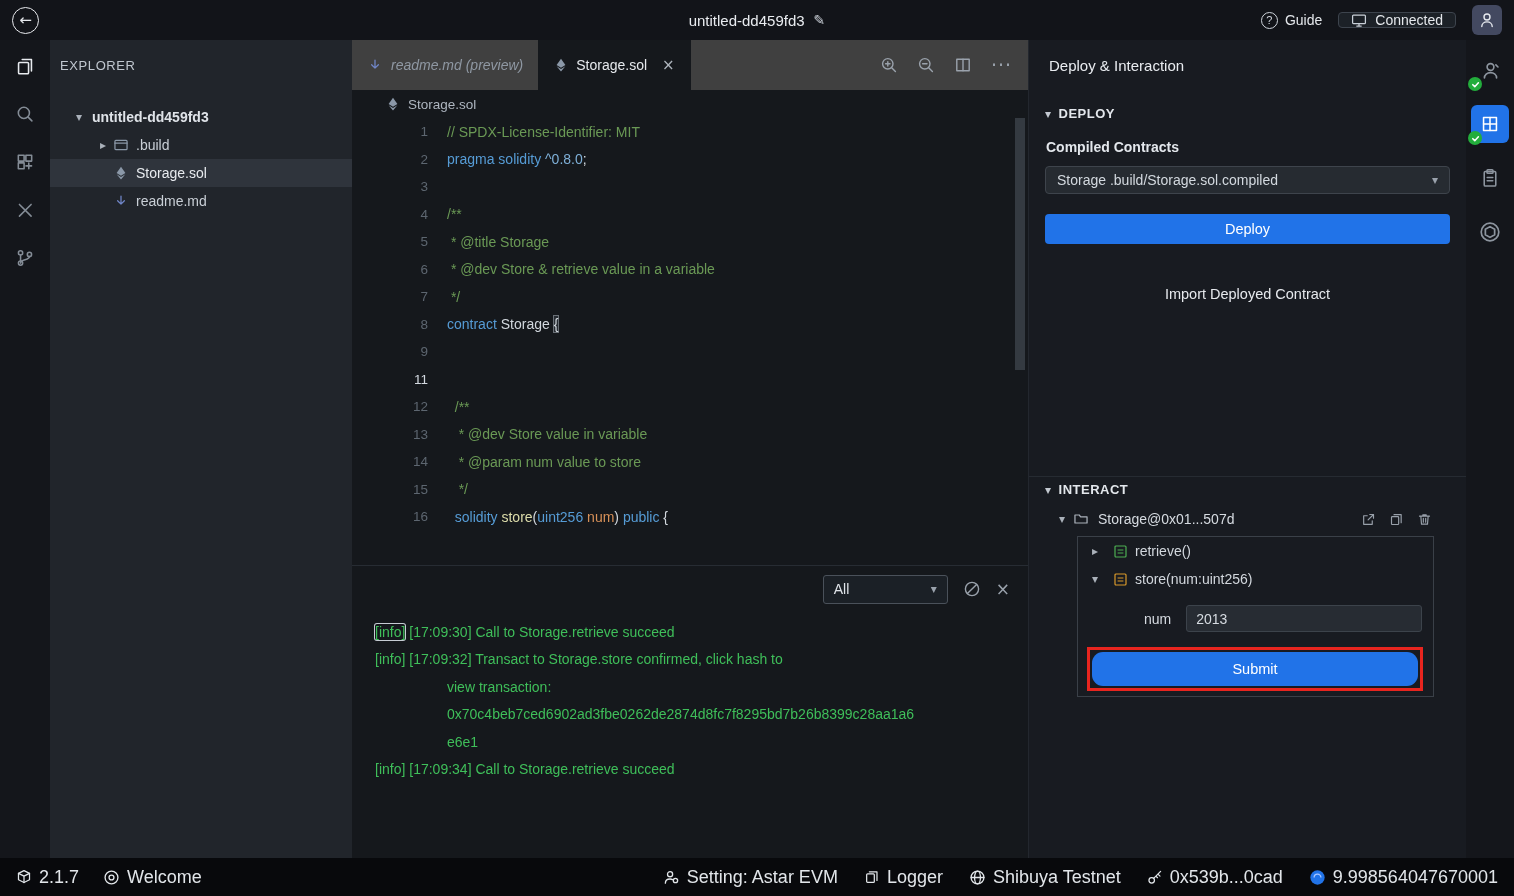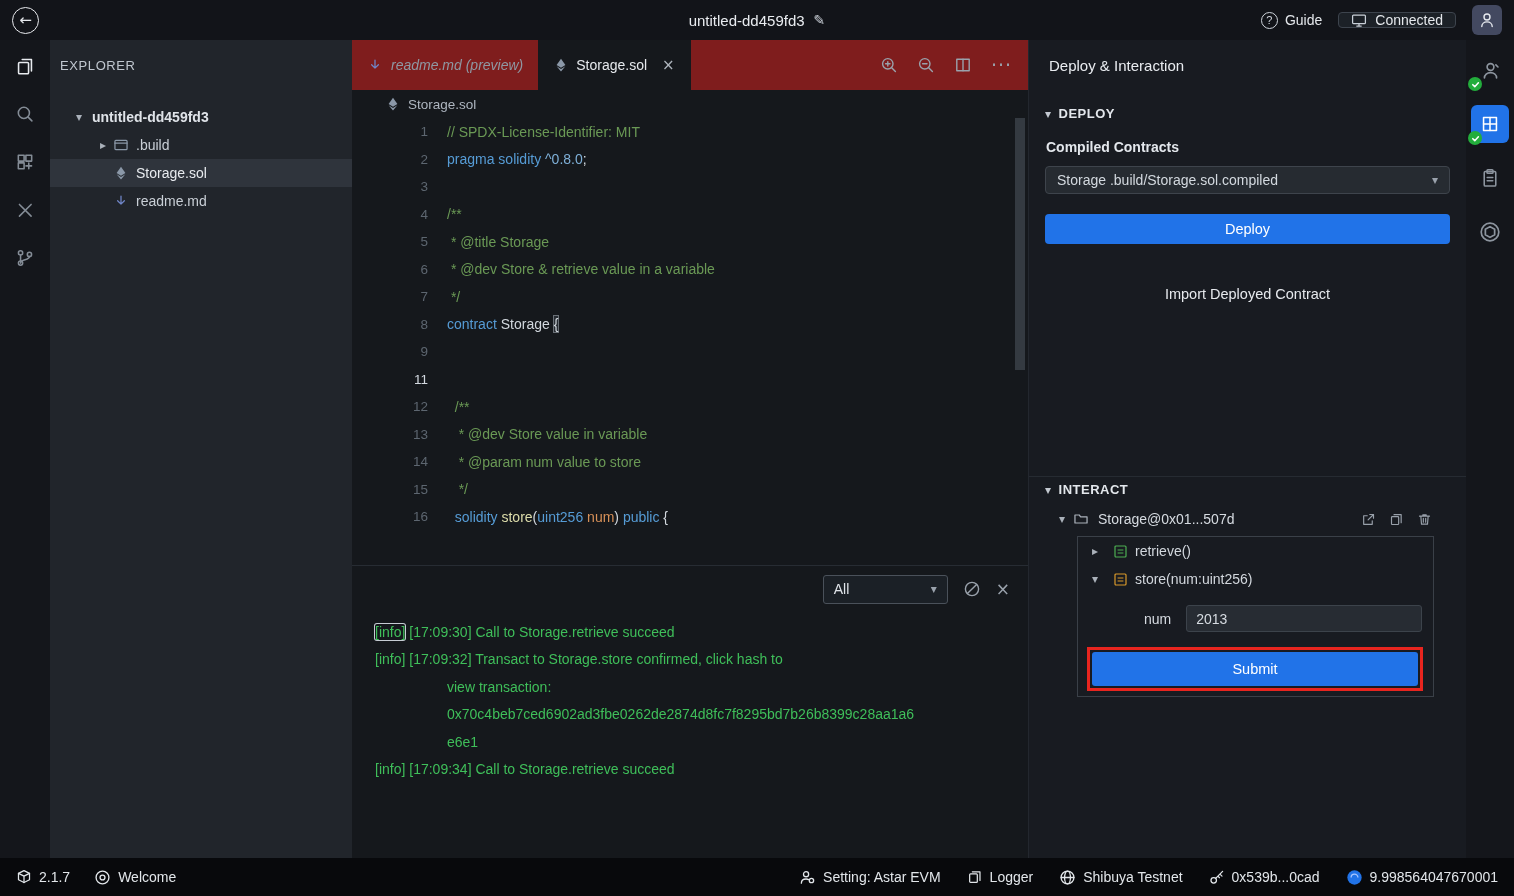--- a/index.html
+++ b/index.html
@@ -34,21 +34,21 @@
   .tree-row{height:28px;display:flex;align-items:center;font-size:14px;color:#c9cfd6;cursor:pointer;padding-left:44px}
   .tree-row .chev{color:#aab1ba;font-size:12px;width:18px;text-align:center;flex:0 0 18px}
   .chev-sp{width:18px;flex:0 0 18px}
   .f-icon{width:17px;display:flex;justify-content:center;margin-right:7px}
   .tree-row.selected{background:#2f343c;color:#e8ebef}
   .tree-root{padding-left:20px;font-weight:bold;color:#dfe3e8;margin-top:13px}
   .tree-root .root-label{margin-left:4px}
 
   
   .center{flex:0 0 676px;display:flex;flex-direction:column;background:#15181c;min-width:0}
-  .tabbar{flex:0 0 50px;background:#7f1d1d;display:flex;align-items:stretch}
+  .tabbar{flex:0 0 50px;background:#404040;display:flex;align-items:stretch}
   #tabs{display:flex}
   .tab{display:flex;align-items:center;gap:8px;padding:0 15px;font-size:14px;color:#8f98a3;border-right:1px solid #15181c;cursor:pointer}
   .tab.preview .tab-label{font-style:italic}
   .tab.active{background:#15181c;color:#e6e9ed}
   .tab-close{font-size:15px;color:#aeb5bd;margin-left:7px}
   .editor-actions{margin-left:auto;display:flex;align-items:center;gap:19px;padding-right:16px;color:#9aa2ac}
   .editor-actions .ea-item{cursor:pointer}
   .breadcrumb{flex:0 0 28px;background:#15181c;display:flex;align-items:center;gap:8px;padding-left:34px;font-size:13.5px;color:#aeb6c0}
 
   
@@ -97,30 +97,30 @@
   .rp-contract-row .f-icon{color:#aab1ba;margin-right:2px}
   .rp-contract-actions{margin-left:auto;display:flex;gap:13px;color:#98a0aa}
   .rp-contract-actions span{cursor:pointer}
   .rp-box{position:absolute;top:496px;left:48px;right:32px;height:161px;border:1px solid #3a4048}
   .method-row{height:28px;display:flex;align-items:center;padding-left:14px;gap:8px;color:#d2d7dd;cursor:pointer}
   .method-row .chev{font-size:12px;color:#aab1ba;width:14px}
   .param-row{display:flex;align-items:center;margin-top:12px}
   .param-label{margin-left:66px;color:#d6dbe1}
   .param-input{margin-left:15px;width:236px;height:27px;background:#272c33;border:1px solid #3c434b;border-radius:3px;color:#d6dbe1;padding:0 9px;font-size:14px;font-family:"Liberation Sans",sans-serif}
   .submit-wrap{position:absolute;left:9px;right:10px;top:110px;border:3px solid var(--red);padding:2px;background:#181b21}
-  .submit-btn{width:100%;height:34px;background:var(--accent);border:none;border-radius:3px;color:#fff;font-size:14.5px;cursor:pointer}
+  .submit-btn{width:100%;height:34px;background:var(--accent);border:none;border-radius:11px;color:#fff;font-size:14.5px;cursor:pointer}
 
   
   .rightbar{flex:0 0 48px;background:#14161b;display:flex;flex-direction:column;align-items:center;padding-top:11px;gap:16px}
   .rb-item{width:38px;height:38px;display:flex;align-items:center;justify-content:center;position:relative;color:#8d959f;cursor:pointer}
   .rb-item.active{background:var(--accent);border-radius:6px;color:#fff}
   .rb-badge{position:absolute;left:-3px;bottom:-2px;width:14px;height:14px;border-radius:50%;background:var(--check);display:flex;align-items:center;justify-content:center}
 
   
-  .statusbar{flex:0 0 38px;background:#08090c;display:flex;align-items:center;padding:0 16px;font-size:14px;color:#e2e6ea}
+  .statusbar{flex:0 0 38px;background:#08090c;display:flex;align-items:center;padding:0 16px;font-size:18px;color:#e2e6ea}
   .sb-left{display:flex;gap:24px}
   .sb-right{margin-left:auto;display:flex;gap:26px}
   .status-item{display:flex;align-items:center;gap:7px;cursor:pointer}
 </style>
 </head>
 <body>
 
 <div class="app">
 
   <header class="titlebar">

